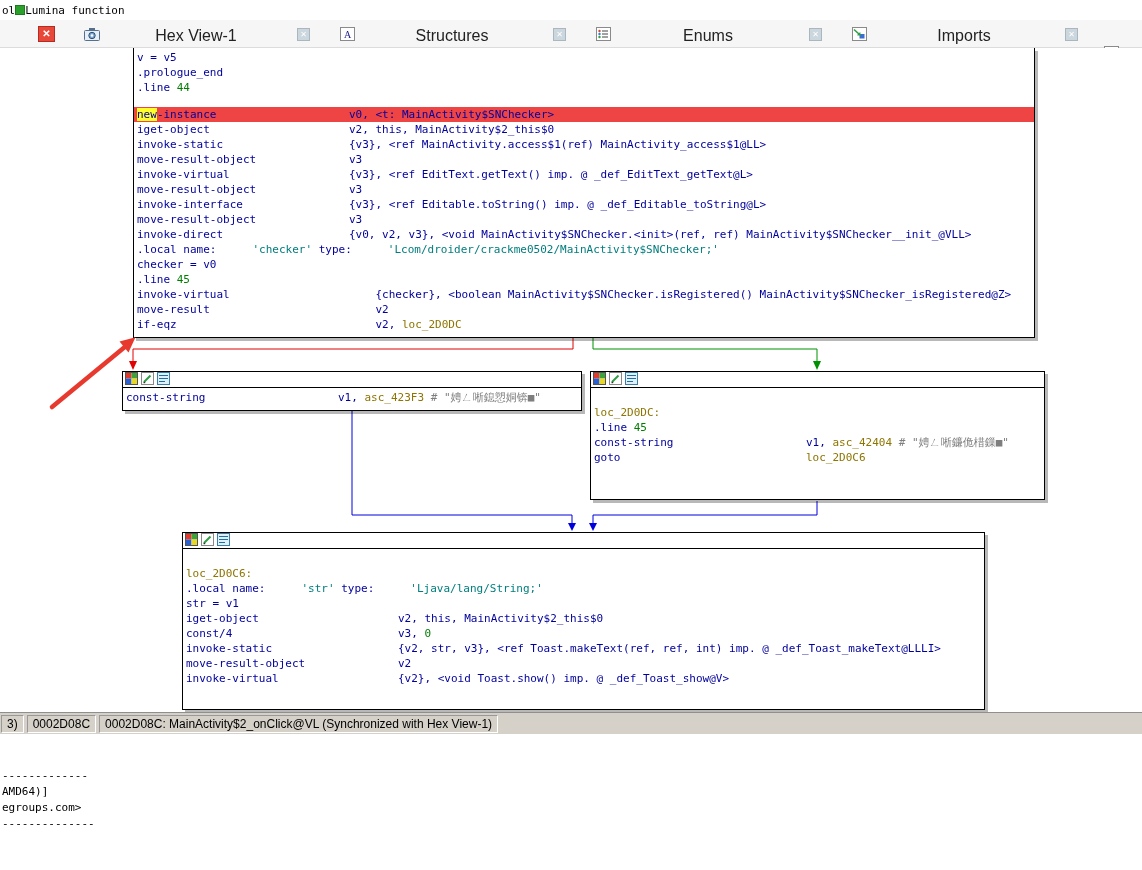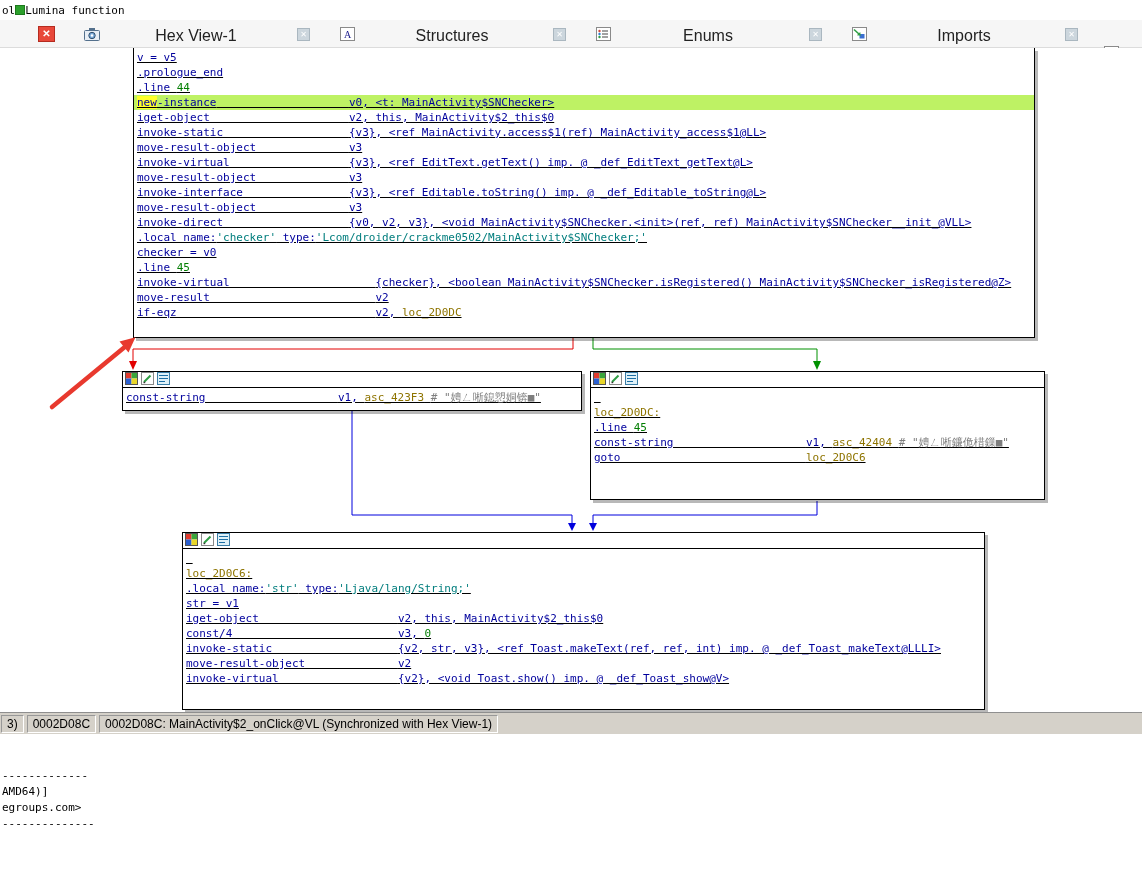--- a/index.html
+++ b/index.html
@@ -25,26 +25,26 @@
   
   .graph-bg { position:absolute; top:48px; left:0; width:1142px; height:664px; background:#fff; z-index:0; }
   svg.edges { position:absolute; top:0; left:0; z-index:1; pointer-events:none; }
   svg.annot { position:absolute; top:0; left:0; z-index:6; pointer-events:none; }
 
   .block { position:absolute; background:#fff; border:1px solid #000; box-shadow:3px 3px 0 rgba(0,0,0,.28); z-index:2;
     font:11px "DejaVu Sans Mono",monospace; overflow:hidden; }
   .block.notop { border-top:none; }
   .block-header { height:16px; border-bottom:1px solid #000; display:flex; align-items:center; gap:3px; padding:0 2px; }
   .block-body { padding-top:2px; }
-  .code-line { height:15px; line-height:15px; white-space:pre; padding-left:3px;text-decoration:underline; }
-  .code-line.hl { background:#bef264; }
+  .code-line { height:15px; line-height:15px; white-space:pre; padding-left:3px; }
+  .code-line.hl { background:#ef4444;margin-top:12px; }
   .t-code { color:#00009d; }
   .t-num  { color:#007d00; }
   .t-loc  { color:#8e7400; }
-  .t-str  { color:#007d7d; }
+  .t-str  { color:#007d7d;margin-left:36px; }
   .t-cmt  { color:#7e7e7e; }
   .t-hl   { background:#ffff2a; color:#00009d; }
 
   
   .statusbar { position:absolute; top:712px; left:0; width:100%; height:22px; background:#d5d1c9; border-top:1px solid #8f8f8f;
     display:flex; align-items:center; gap:3px; padding:0 1px; font-size:12px; color:#000; z-index:3; }
   .sb-seg { border:1px solid; border-color:#989898 #ffffff #ffffff #989898; padding:1px 5px; height:18px; line-height:14px; white-space:nowrap; }
 
   
   .output { position:absolute; top:734px; left:0; width:100%; height:136px; background:#fff;

